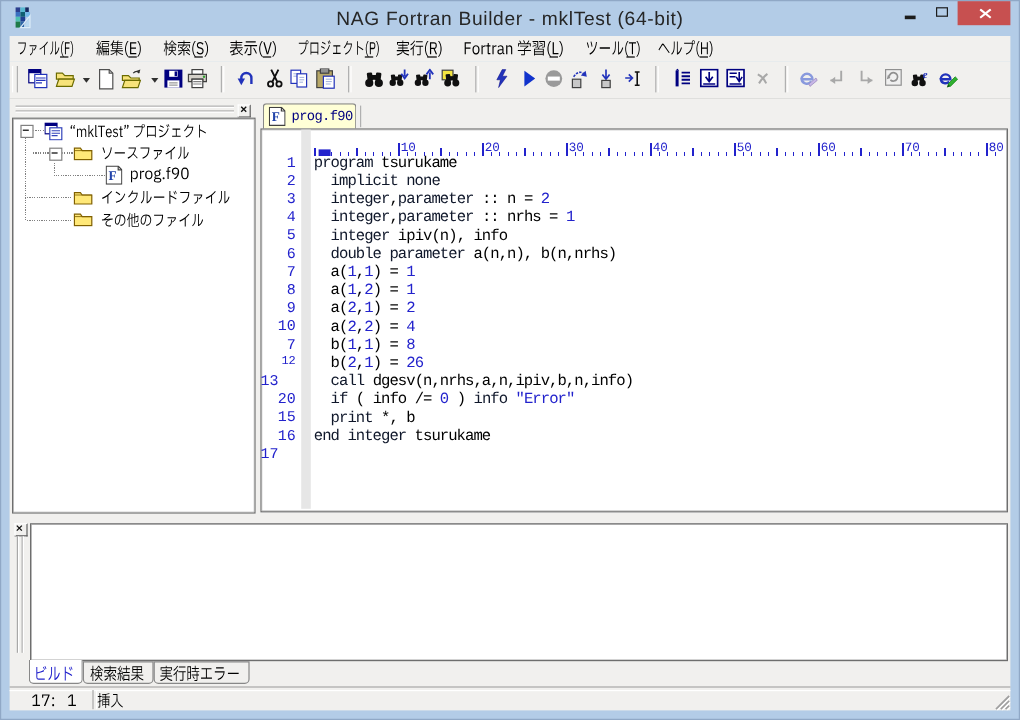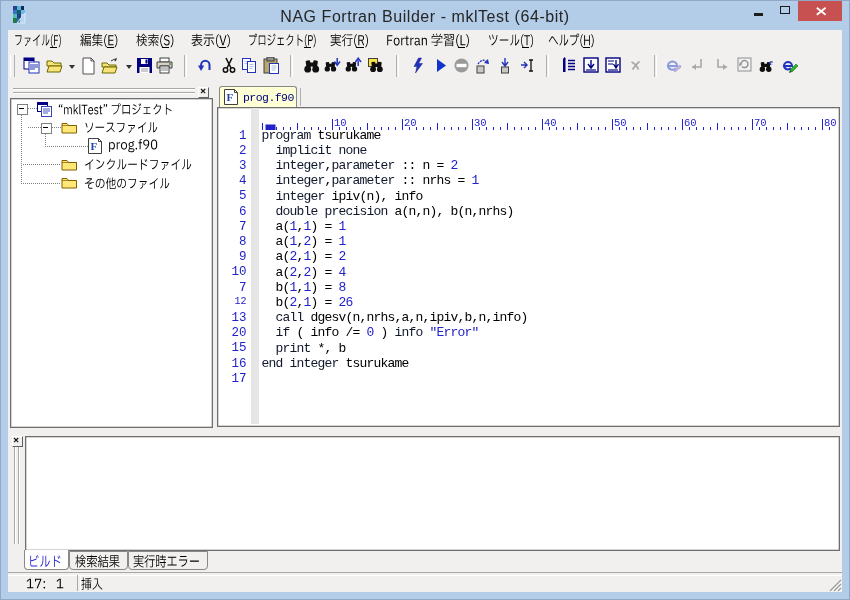--- a/index.html
+++ b/index.html
@@ -430,42 +430,42 @@
 <div class="code" style="top:127.8px"><span class="kw">program</span> tsurukame</div>
 <div class="abs mono" style="left:217px;top:143.8px;width:29.5px;text-align:right;font-size:12.5px;color:#2222cc">2</div>
 <div class="code" style="top:143.0px">  <span class="kw">implicit none</span></div>
 <div class="abs mono" style="left:217px;top:159.0px;width:29.5px;text-align:right;font-size:12.5px;color:#2222cc">3</div>
 <div class="code" style="top:158.2px">  <span class="kw">integer</span>,<span class="kw">parameter</span> :: n = <span class="nm">2</span></div>
 <div class="abs mono" style="left:217px;top:174.2px;width:29.5px;text-align:right;font-size:12.5px;color:#2222cc">4</div>
 <div class="code" style="top:173.4px">  <span class="kw">integer</span>,<span class="kw">parameter</span> :: nrhs = <span class="nm">1</span></div>
 <div class="abs mono" style="left:217px;top:189.4px;width:29.5px;text-align:right;font-size:12.5px;color:#2222cc">5</div>
 <div class="code" style="top:188.6px">  <span class="kw">integer</span> ipiv(n), info</div>
 <div class="abs mono" style="left:217px;top:204.6px;width:29.5px;text-align:right;font-size:12.5px;color:#2222cc">6</div>
-<div class="code" style="top:203.8px">  <span class="kw">double precision</span> a(n,n), b(n,nrhs)</div>
+<div class="code" style="top:203.8px">  <span class="kw">double parameter</span> a(n,n), b(n,nrhs)</div>
 <div class="abs mono" style="left:217px;top:219.8px;width:29.5px;text-align:right;font-size:12.5px;color:#2222cc">7</div>
 <div class="code" style="top:219.0px">  a(<span class="nm">1</span>,<span class="nm">1</span>) = <span class="nm">1</span></div>
 <div class="abs mono" style="left:217px;top:235.0px;width:29.5px;text-align:right;font-size:12.5px;color:#2222cc">8</div>
 <div class="code" style="top:234.2px">  a(<span class="nm">1</span>,<span class="nm">2</span>) = <span class="nm">1</span></div>
 <div class="abs mono" style="left:217px;top:250.2px;width:29.5px;text-align:right;font-size:12.5px;color:#2222cc">9</div>
 <div class="code" style="top:249.4px">  a(<span class="nm">2</span>,<span class="nm">1</span>) = <span class="nm">2</span></div>
 <div class="abs mono" style="left:217px;top:265.4px;width:29.5px;text-align:right;font-size:12.5px;color:#2222cc">10</div>
 <div class="code" style="top:264.6px">  a(<span class="nm">2</span>,<span class="nm">2</span>) = <span class="nm">4</span></div>
 <div class="abs mono" style="left:217px;top:280.6px;width:29.5px;text-align:right;font-size:12.5px;color:#2222cc">7</div>
 <div class="code" style="top:279.8px">  b(<span class="nm">1</span>,<span class="nm">1</span>) = <span class="nm">8</span></div>
 <div class="abs mono" style="left:217px;top:295.8px;width:29.5px;text-align:right;font-size:10px;color:#2222cc">12</div>
 <div class="code" style="top:295.0px">  b(<span class="nm">2</span>,<span class="nm">1</span>) = <span class="nm">26</span></div>
-<div class="abs mono" style="left:217px;top:311.0px;width:29.5px;text-align:right;font-size:12.5px;color:#2222cc">13</div>
+<div class="abs mono" style="left:217px;top:311.0px;width:29.5px;font-size:12.5px;color:#2222cc">13</div>
 <div class="code" style="top:310.2px">  <span class="kw">call</span> dgesv(n,nrhs,a,n,ipiv,b,n,info)</div>
 <div class="abs mono" style="left:217px;top:326.2px;width:29.5px;text-align:right;font-size:12.5px;color:#2222cc">20</div>
 <div class="code" style="top:325.4px">  <span class="kw">if</span> ( info /= <span class="nm">0</span> ) <span class="kw">info</span> <span class="st">"Error"</span></div>
 <div class="abs mono" style="left:217px;top:341.4px;width:29.5px;text-align:right;font-size:12.5px;color:#2222cc">15</div>
 <div class="code" style="top:340.6px">  <span class="kw">print</span> *, b</div>
 <div class="abs mono" style="left:217px;top:356.6px;width:29.5px;text-align:right;font-size:12.5px;color:#2222cc">16</div>
 <div class="code" style="top:355.8px"><span class="kw">end integer</span> tsurukame</div>
-<div class="abs mono" style="left:217px;top:371.8px;width:29.5px;text-align:right;font-size:12.5px;color:#2222cc">17</div>
+<div class="abs mono" style="left:217px;top:371.8px;width:29.5px;font-size:12.5px;color:#2222cc">17</div>
 <div class="abs" style="left:11.5px;top:435.5px;width:9px;height:9px;background:#f1f0ee;border-top:1px solid #fff;border-left:1px solid #fff;border-right:1px solid #606060;border-bottom:1px solid #606060"></div>
 <svg class="abs" style="left:13px;top:437px" width="7" height="7">
     <path d="M1,1 L5.2,5.2 M5.2,1 L1,5.2" stroke="#101010" stroke-width="1.1"></path>
   </svg>
 <div class="abs" style="left:13.5px;top:447px;width:1px;height:97px;background:#a8a8a8"></div>
 <div class="abs" style="left:14.5px;top:447px;width:1px;height:97px;background:#fff"></div>
 <div class="abs" style="left:17.5px;top:447px;width:1px;height:97px;background:#a8a8a8"></div>
 <div class="abs" style="left:18.5px;top:447px;width:1px;height:97px;background:#fff"></div>
 <div class="abs sunken" style="left:25px;top:436px;width:813px;height:113px"></div>
 <div class="abs" style="left:24px;top:550px;width:43px;height:19px;background:#fff;border:1px solid #888;border-top:none;border-radius:0 0 4px 4px"></div>

